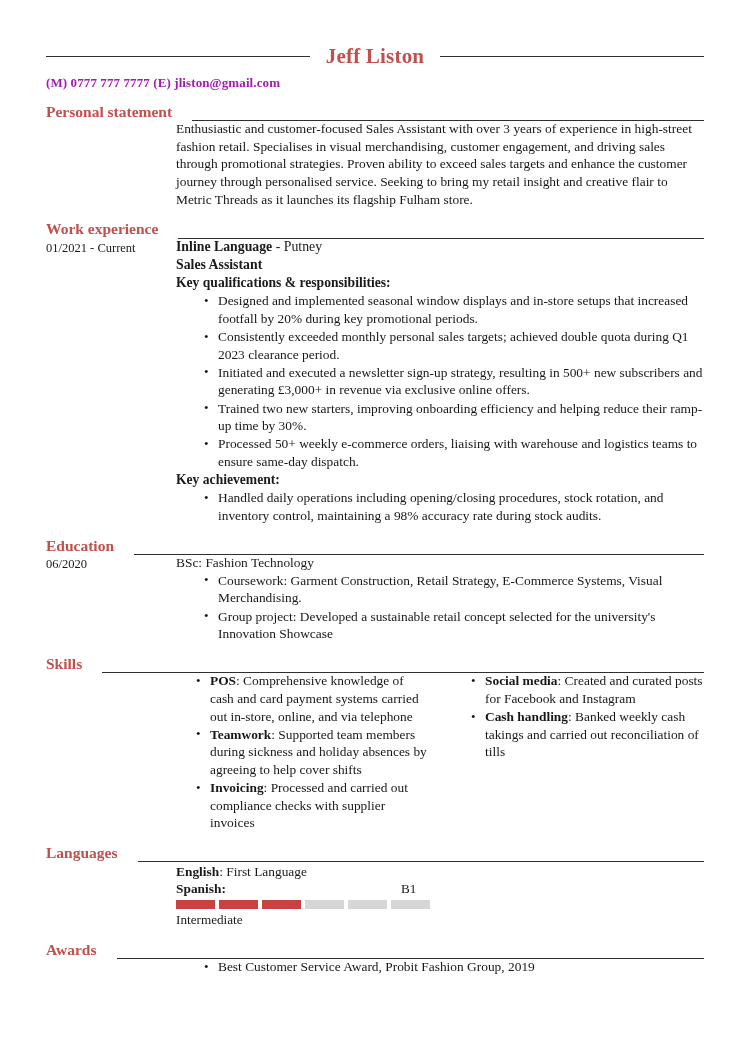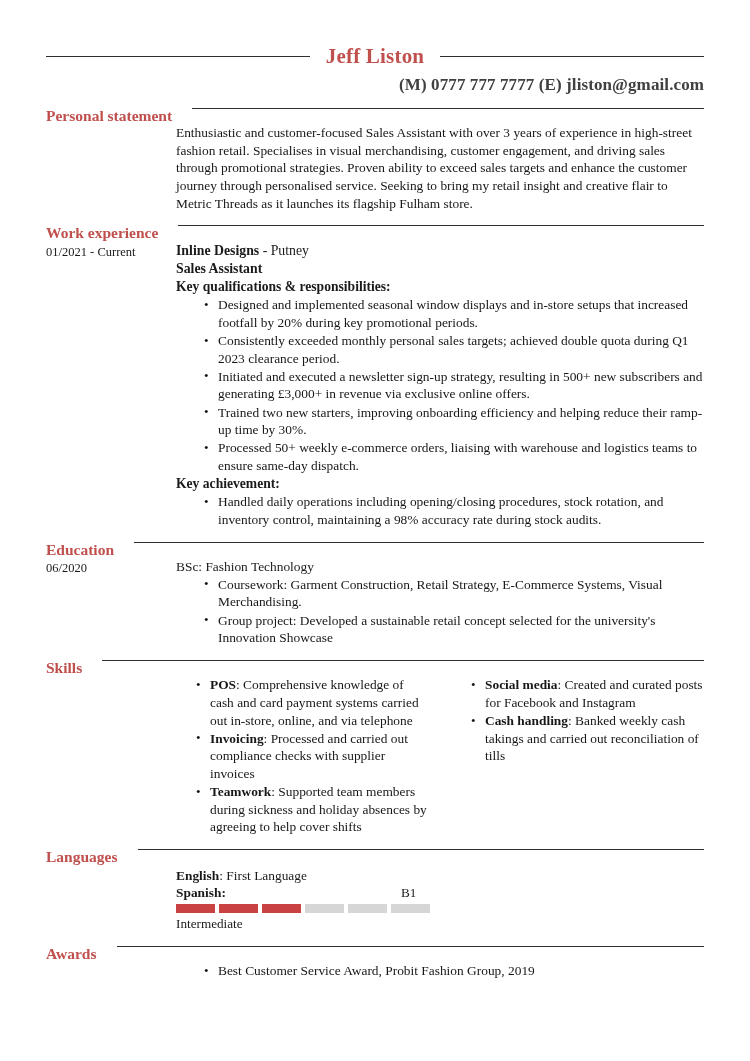--- a/index.html
+++ b/index.html
@@ -39,35 +39,35 @@
   .name-rule.left { max-width: 270px; }
   .full-name {
     font-size: 21px;
     font-weight: bold;
     color: #c0504d;
     letter-spacing: 0.2px;
     white-space: nowrap;
     padding: 0 2px;
   }
   .contact-line {
-    text-align: right;
-    font-size: 17px;
+    text-align: left;
+    font-size: 13px;
     font-weight: bold;
-    color: #404040;
+    color: #a21caf;
     margin: 6px 0 0 0;
     letter-spacing: 0.1px;
   }
 
   
   .section {
     margin-top: 12px;
   }
   .section-head {
     display: flex;
-    align-items: flex-start;
+    align-items: flex-end;
     gap: 20px;
   }
   .section-title {
     font-size: 15.5px;
     font-weight: bold;
     color: #c0504d;
     white-space: nowrap;
     line-height: 1.1;
   }
   .section-rule {
@@ -205,21 +205,21 @@
 
   <div class="section">
     <div class="section-head">
       <div class="section-title">Work experience</div>
       <div class="section-rule"></div>
     </div>
     <div class="row">
       <div class="col-date">01/2021 - Current</div>
       <div class="col-main">
         <div class="org-line">
-          <span class="org-name">Inline Designs</span><span> - </span><span>Putney</span>
+          <span class="org-name">Inline Language</span><span> - </span><span>Putney</span>
         </div>
         <div class="job-title">Sales Assistant</div>
         <div class="subhead">Key qualifications &amp; responsibilities:</div>
         <ul class="bullets indented">
           <li>Designed and implemented seasonal window displays and in-store setups that increased footfall by 20% during key promotional periods.</li>
           <li>Consistently exceeded monthly personal sales targets; achieved double quota during Q1 2023 clearance period.</li>
           <li>Initiated and executed a newsletter sign-up strategy, resulting in 500+ new subscribers and generating £3,000+ in revenue via exclusive online offers.</li>
           <li>Trained two new starters, improving onboarding efficiency and helping reduce their ramp-up time by 30%.</li>
           <li>Processed 50+ weekly e-commerce orders, liaising with warehouse and logistics teams to ensure same-day dispatch.</li>
         </ul>
@@ -253,22 +253,22 @@
       <div class="section-title">Skills</div>
       <div class="section-rule"></div>
     </div>
     <div class="row">
       <div class="col-date"></div>
       <div class="col-main">
         <div class="skills-wrap">
           <div class="skills-col">
             <ul class="bullets">
               <li><b class="lead">POS</b><span>: Comprehensive knowledge of cash and card payment systems carried out in-store, online, and via telephone</span></li>
+              <li><b class="lead">Teamwork</b><span>: Supported team members during sickness and holiday absences by agreeing to help cover shifts</span></li>
               <li><b class="lead">Invoicing</b><span>: Processed and carried out compliance checks with supplier invoices</span></li>
-              <li><b class="lead">Teamwork</b><span>: Supported team members during sickness and holiday absences by agreeing to help cover shifts</span></li>
             </ul>
           </div>
           <div class="skills-col">
             <ul class="bullets">
               <li><b class="lead">Social media</b><span>: Created and curated posts for Facebook and Instagram</span></li>
               <li><b class="lead">Cash handling</b><span>: Banked weekly cash takings and carried out reconciliation of tills</span></li>
             </ul>
           </div>
         </div>
       </div>

